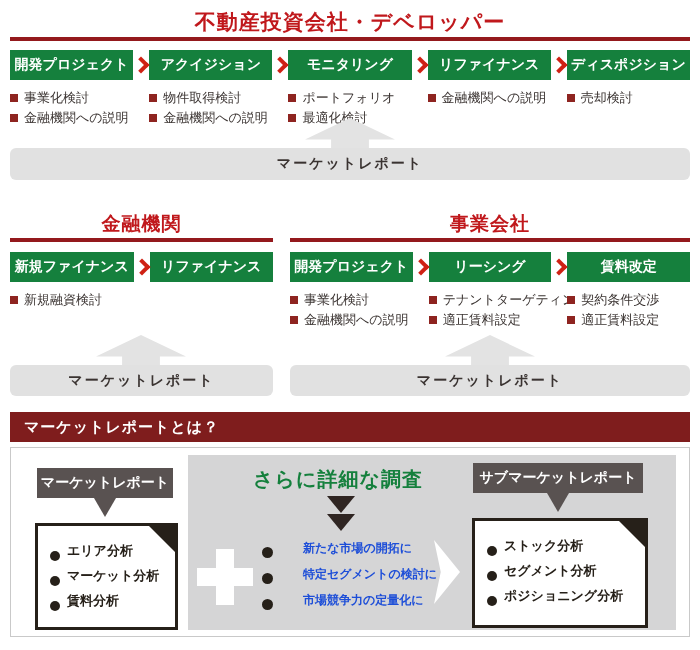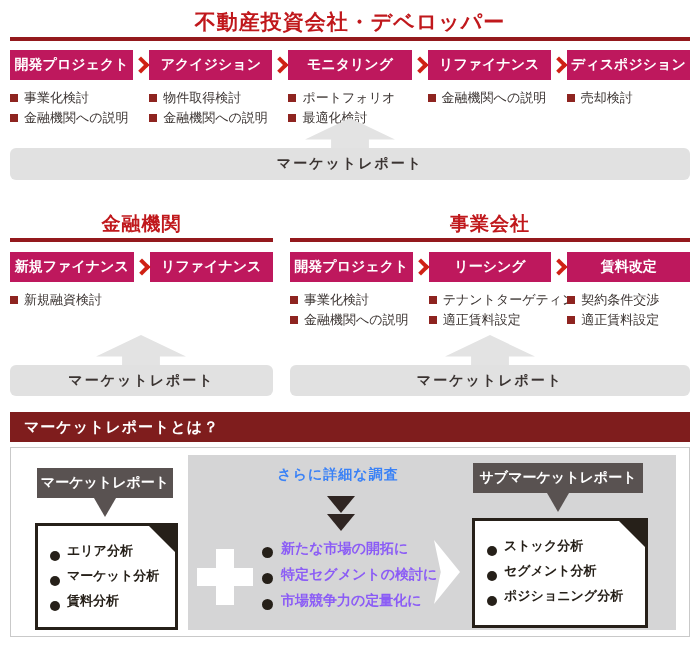--- a/index.html
+++ b/index.html
@@ -4,21 +4,21 @@
 <style>
   html,body{margin:0;padding:0;background:#fff;}
   .canvas{position:relative;width:700px;height:650px;background:#fff;overflow:hidden;
           font-family:"Liberation Sans",sans-serif;}
   .sec-title{position:absolute;text-align:center;font-weight:700;color:#c0181c;}
   .t-main{left:0;top:8px;width:700px;font-size:21px;letter-spacing:1px;}
   .t-mid{top:211px;font-size:19px;letter-spacing:1px;}
   .rule{position:absolute;height:4px;background:#94191d;}
   .steps-row{position:absolute;display:flex;gap:16px;}
   .step-col{flex:1;position:relative;min-width:0;}
-  .proc-box{height:30px;background:#be185d;color:#fff;font-weight:700;font-size:14px;
+  .proc-box{height:30px;background:#15803d;color:#fff;font-weight:700;font-size:14px;
             display:flex;align-items:center;justify-content:center;white-space:nowrap;}
   .chev{position:absolute;left:-14px;top:9px;width:8px;height:8px;
         border-top:4px solid #cf2114;border-right:4px solid #cf2114;transform:rotate(45deg);}
   .bullets{margin-top:9px;}
   .bullet-item{display:flex;align-items:flex-start;margin-bottom:2px;}
   .sq{flex:0 0 auto;width:8px;height:8px;background:#8e2420;margin:5px 6px 0 0;}
   .bl{font-size:13px;font-weight:400;color:#3a3331;line-height:18px;white-space:nowrap;}
   .arrow-up{position:absolute;width:90px;height:30px;background:#e3e3e3;
             clip-path:polygon(50% 0,100% 72%,71% 72%,71% 100%,29% 100%,29% 72%,0 72%);}
   .report-bar{position:absolute;background:#e1e1e1;border-radius:6px;display:flex;
@@ -35,28 +35,28 @@
   .tag-tail{position:absolute;width:0;height:0;border-left:11px solid transparent;
             border-right:11px solid transparent;border-top:19px solid #595251;}
   .doc{position:absolute;background:#fff;border:3px solid #262019;box-sizing:border-box;}
   .doc-fold{position:absolute;top:-3px;right:-3px;width:32px;height:32px;background:#262019;
             clip-path:polygon(100% 0,100% 100%,0 0);}
   .doc-items{padding:14px 0 0 12px;}
   .dot-item{display:flex;align-items:flex-end;margin-bottom:4px;}
   .dot{flex:0 0 auto;width:10px;height:10px;border-radius:50%;background:#262019;margin:5px 7px 0 0;}
   .dl{font-size:13px;font-weight:700;color:#262019;line-height:21px;white-space:nowrap;}
   .detail-title{position:absolute;left:238px;top:466px;width:200px;text-align:center;
-                font-size:14px;font-weight:700;color:#3b82f6;letter-spacing:1px;}
+                font-size:20px;font-weight:700;color:#15803d;letter-spacing:1px;}
   .tri-down{position:absolute;width:0;height:0;border-left:14px solid transparent;
             border-right:14px solid transparent;border-top:17px solid #2f2522;}
   .plus{position:absolute;left:197px;top:549px;width:56px;height:56px;}
   .plus::before{content:"";position:absolute;left:0;top:19px;width:56px;height:18px;background:#fff;}
   .plus::after{content:"";position:absolute;left:19px;top:0;width:18px;height:56px;background:#fff;}
   .mid-list{position:absolute;left:262px;top:538px;}
-  .mid-list .dl{font-size:14px;line-height:20px;color:#8b5cf6;}
+  .mid-list .dl{font-size:12px;line-height:20px;color:#1d4ed8;margin-left:22px;}
   .mid-list .dot-item{margin-bottom:6px;}
   .mid-list .dot{width:11px;height:11px;margin:4px 8px 0 0;background:#262019;}
   .white-arrow{position:absolute;left:434px;top:540px;width:26px;height:64px;background:#fff;
                clip-path:polygon(0 0,100% 50%,0 100%,26% 50%);}
 </style>
 </head>
 <body>
 
 <div class="canvas">
 

